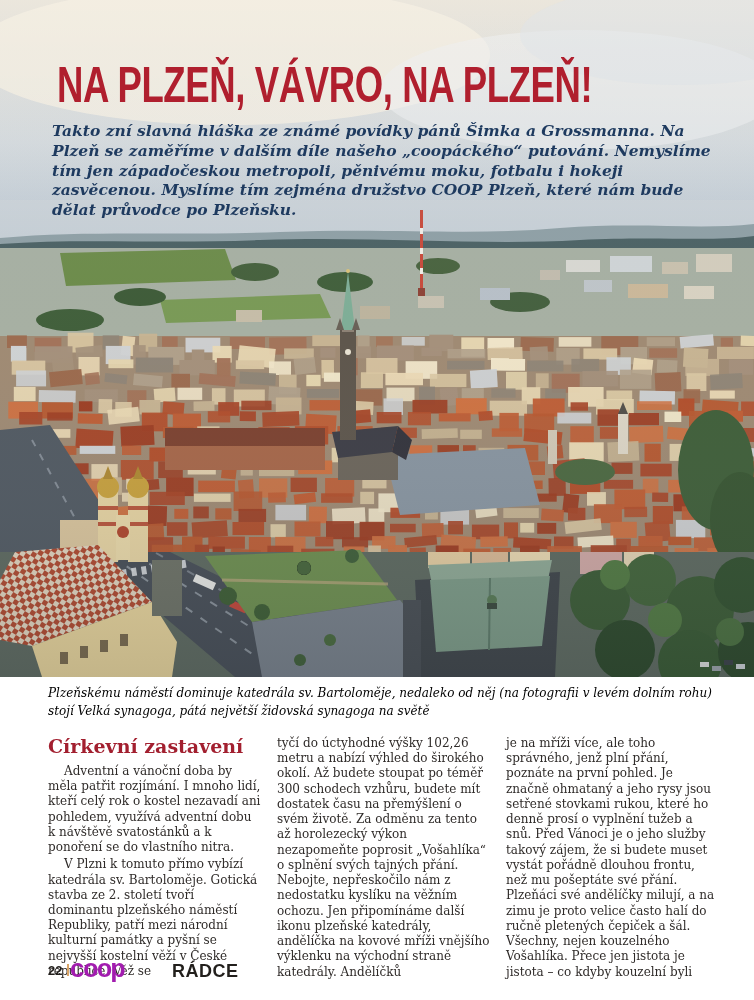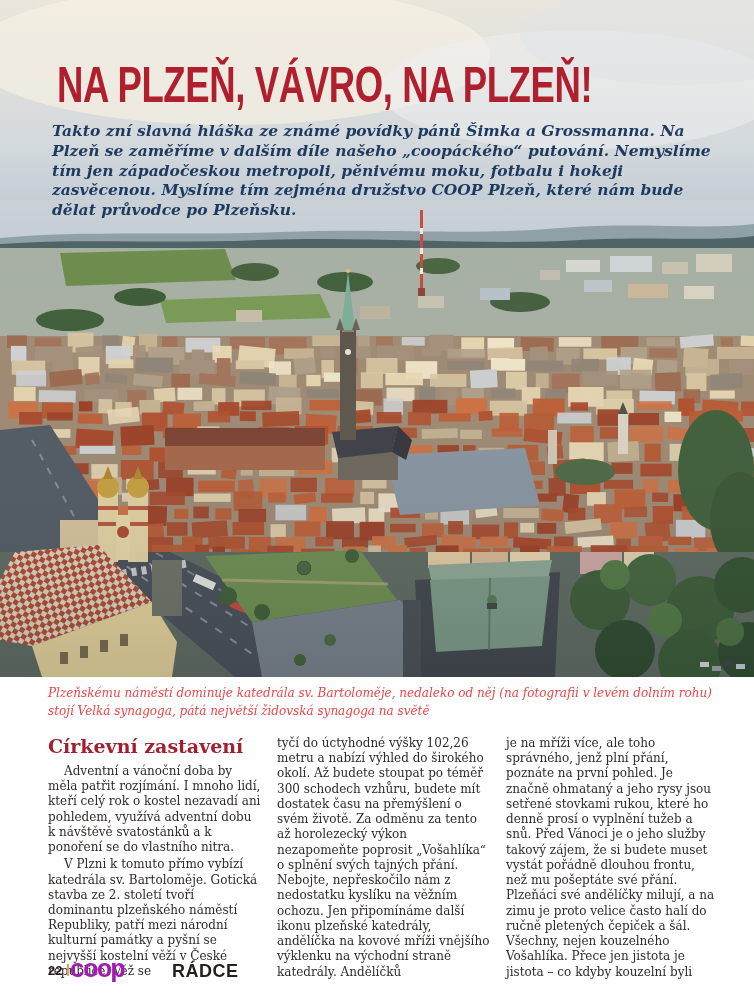--- a/index.html
+++ b/index.html
@@ -14,21 +14,21 @@
   .headline{position:absolute;left:57px;top:56px;width:700px;
     font-family:"Liberation Sans",sans-serif;font-weight:bold;font-size:50px;
     letter-spacing:-0.5px;color:#b01f2e;white-space:nowrap;
     transform:scaleX(0.73);transform-origin:left top;}
   .intro{position:absolute;left:52px;top:121px;width:668px;
     font-family:"DejaVu Serif",serif;font-style:italic;font-weight:bold;
     font-size:15.5px;line-height:1.28;color:#1e3a5f;}
 
   
   .caption{position:absolute;left:48px;top:684px;width:672px;
-    font-style:italic;font-size:12px;line-height:1.5;color:#ef4444;}
+    font-style:italic;font-size:12px;line-height:1.5;color:#000000;}
 
   
   .columns{position:absolute;left:48px;top:736px;width:672px;display:flex;gap:16px;}
   .col{width:213px;font-size:12px;line-height:1.27;color:#2f2b29;text-align:left;}
   .col p{margin:0 0 2px 0;}
   .col p.indent{text-indent:16px;}
   .section-heading{font-weight:bold;font-size:19px;color:#a21f2f;margin:0 0 7px 0;line-height:1.1;}
 
   
   .footer{position:absolute;left:48px;top:957px;width:672px;display:flex;align-items:center;}

